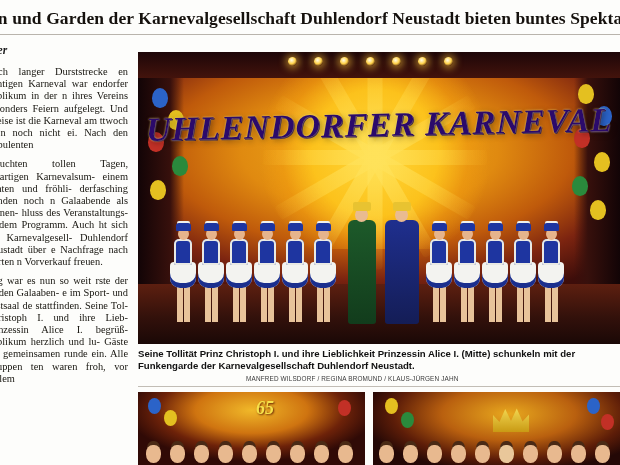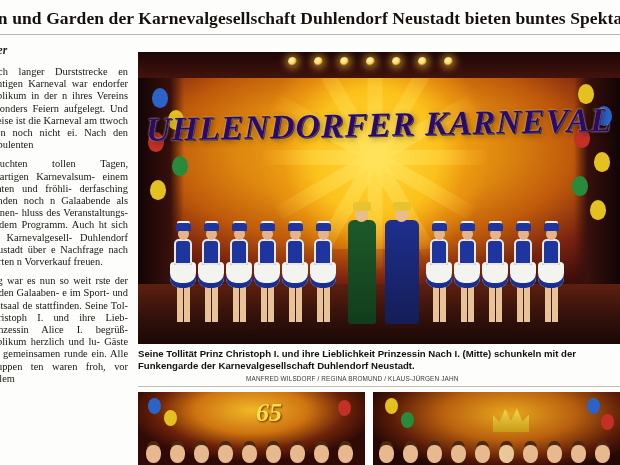--- a/index.html
+++ b/index.html
@@ -346,21 +346,21 @@
     background: #e8b98f;
     box-shadow: 0 -5px 0 -1px #4a2a15;
   }
   .num-65 {
     position: absolute;
     left: 118px;
     top: 6px;
     font-family: "Liberation Serif", serif;
     font-weight: 700;
     font-style: italic;
-    font-size: 26px;
+    font-size: 18px;
     color: #f6e14a;
     text-shadow: 1px 1px 2px #6b2a06;
   }
   .b2-crown {
     position: absolute;
     left: 120px;
     top: 14px;
     width: 36px;
     height: 26px;
     background: linear-gradient(#f6dd57, #c99a14);
@@ -518,21 +518,21 @@
       </div>
     <div class="dancer" style="left:400px">
         <div class="d-legs"></div>
         <div class="d-skirt"></div>
         <div class="d-top"></div>
         <div class="d-head"></div>
         <div class="d-hat"></div>
       </div>
   </div>
 
-  <div class="caption">Seine Tollität Prinz Christoph I. und ihre Lieblichkeit Prinzessin Nach I. (Mitte) schunkeln mit der Funkengarde der Karnevalgesellschaft Duhlendorf Neustadt.</div>
+  <div class="caption">Seine Tollität Prinz Christoph I. und ihre Lieblichkeit Prinzessin Alice I. (Mitte) schunkeln mit der Funkengarde der Karnevalgesellschaft Duhlendorf Neustadt.</div>
   <div class="credit">MANFRED WILSDORF / REGINA BROMUND / KLAUS-JÜRGEN JAHN</div>
   <div class="hr-caption"></div>
 
   <div class="photo-b1">
     <div class="b1-bg"></div>
     <div class="balloon-b" style="left:10px;  top:6px;  background:#2b63c8;"></div>
     <div class="balloon-b" style="left:26px;  top:18px; background:#e4c020;"></div>
     <div class="balloon-b" style="left:200px; top:8px;  background:#c23026;"></div>
     <div class="num-65">65</div>
     <div class="b1-crowd">

